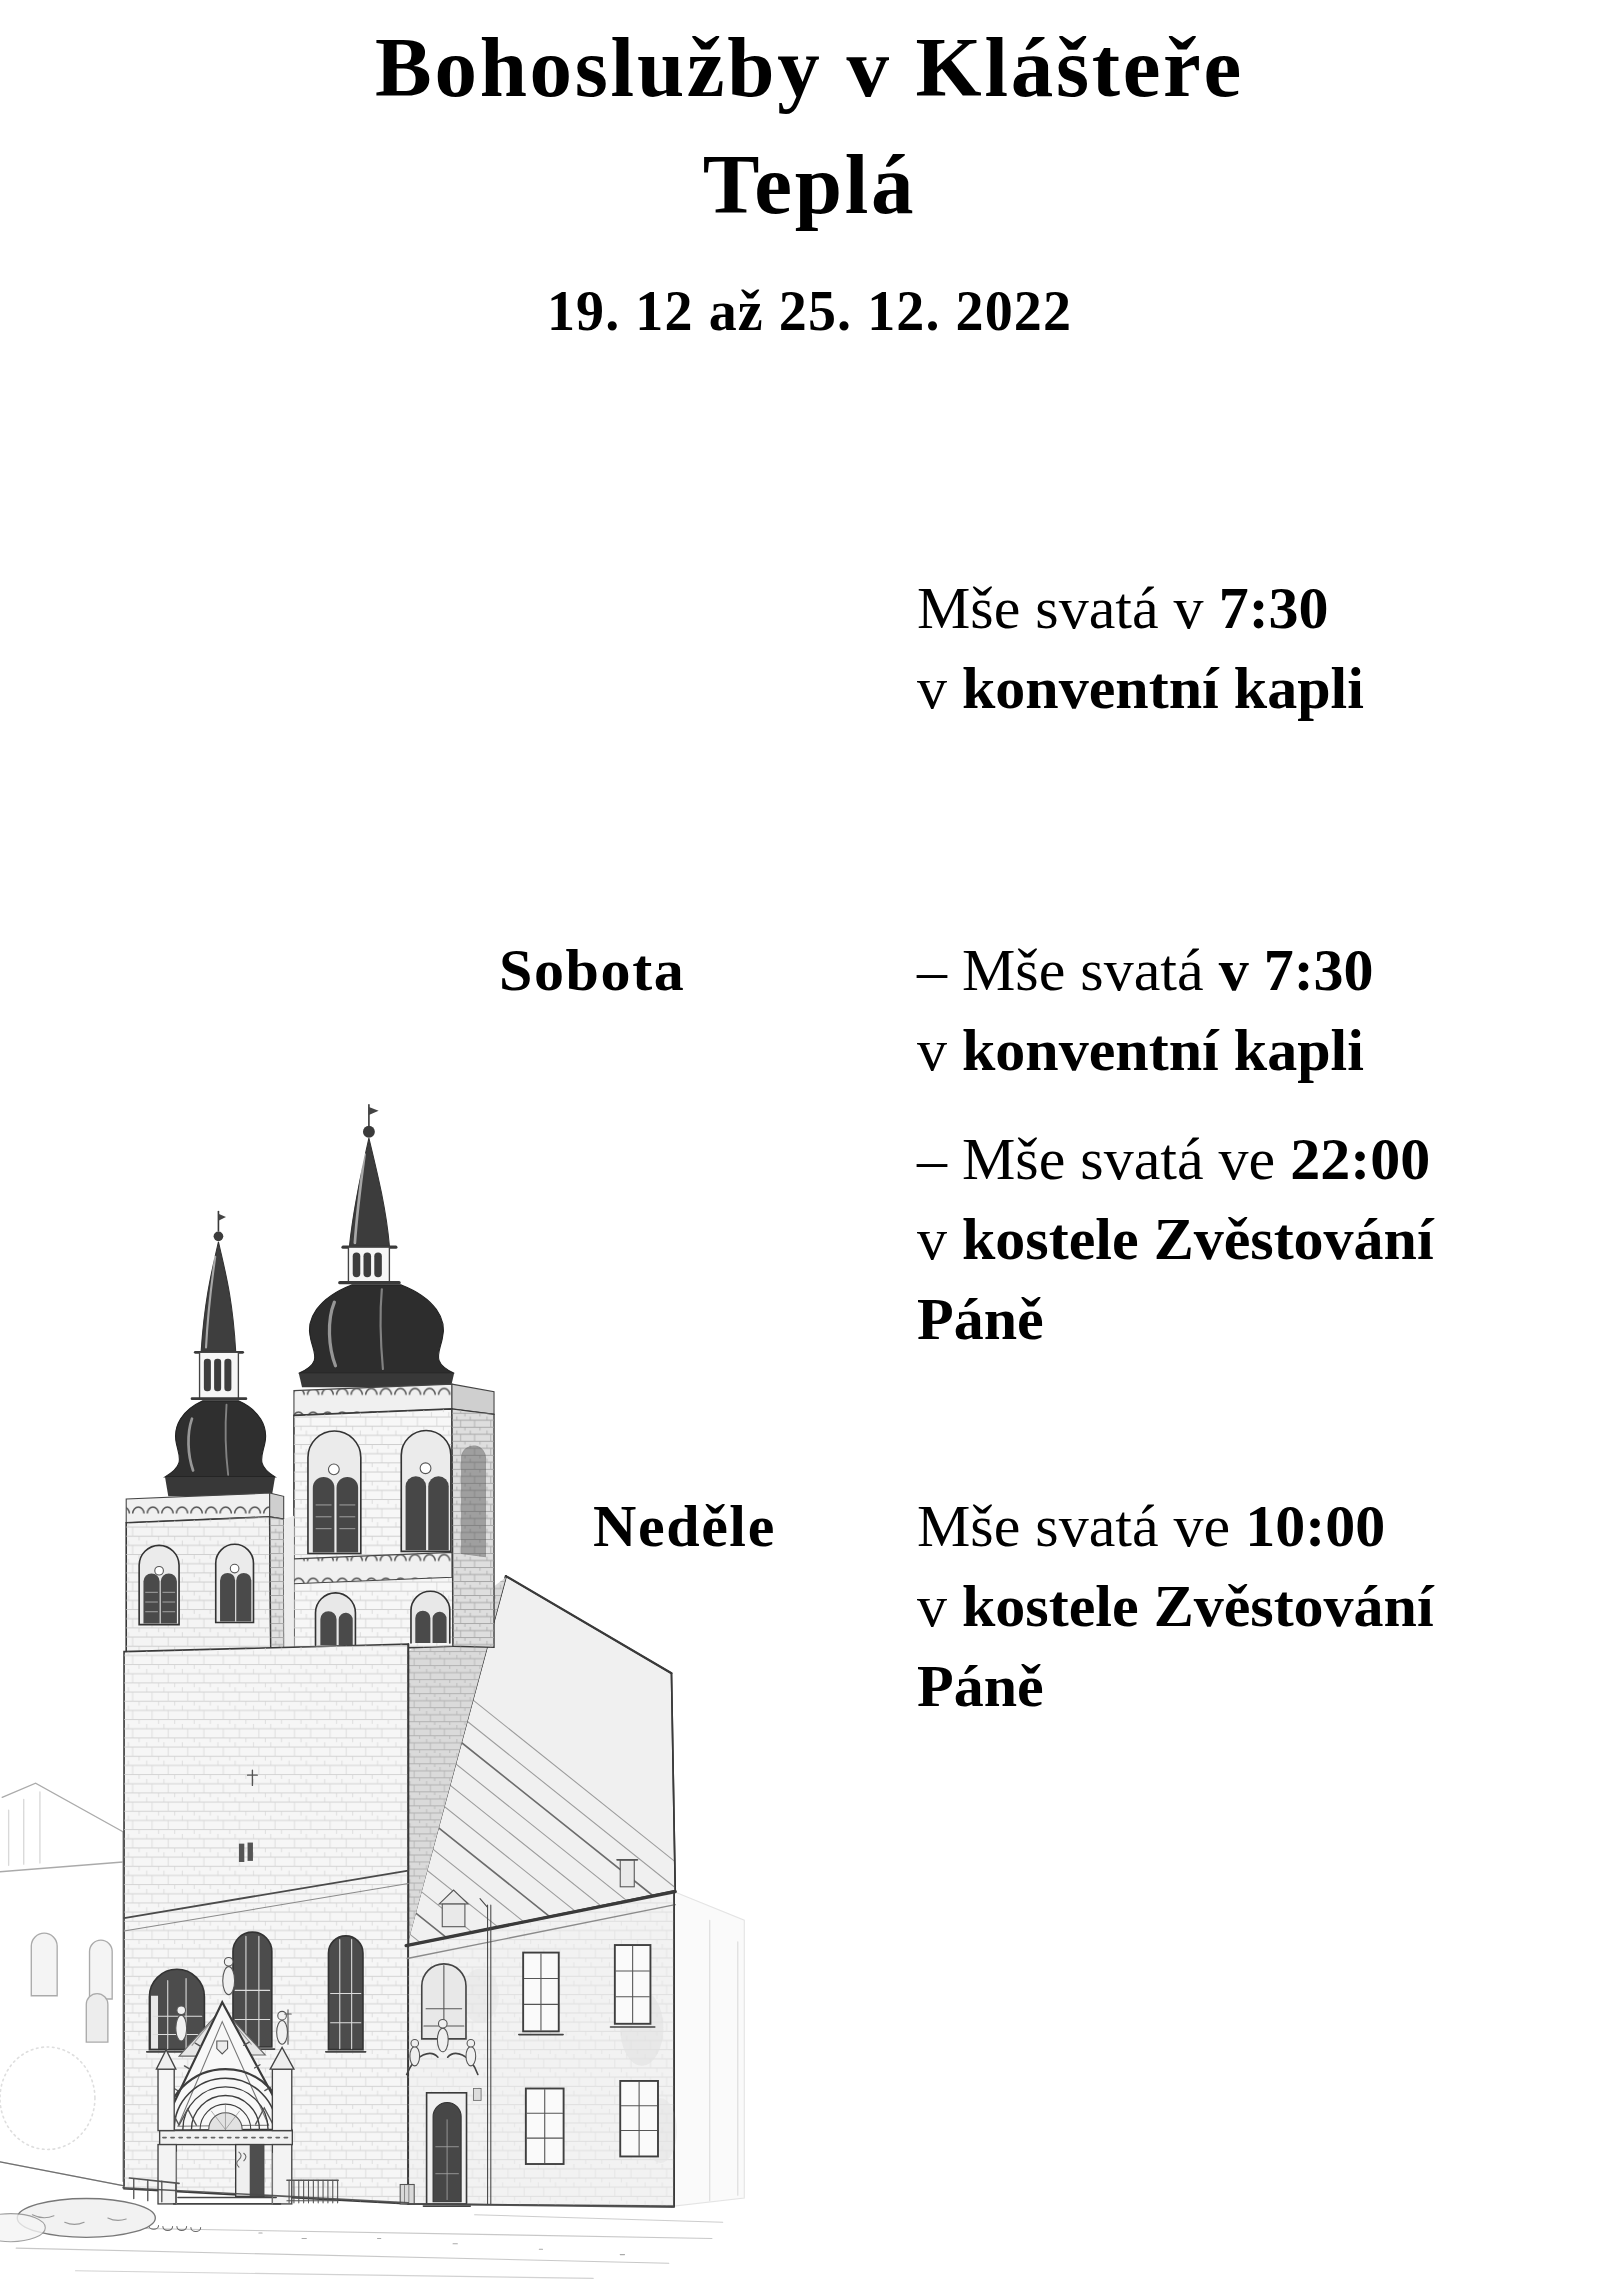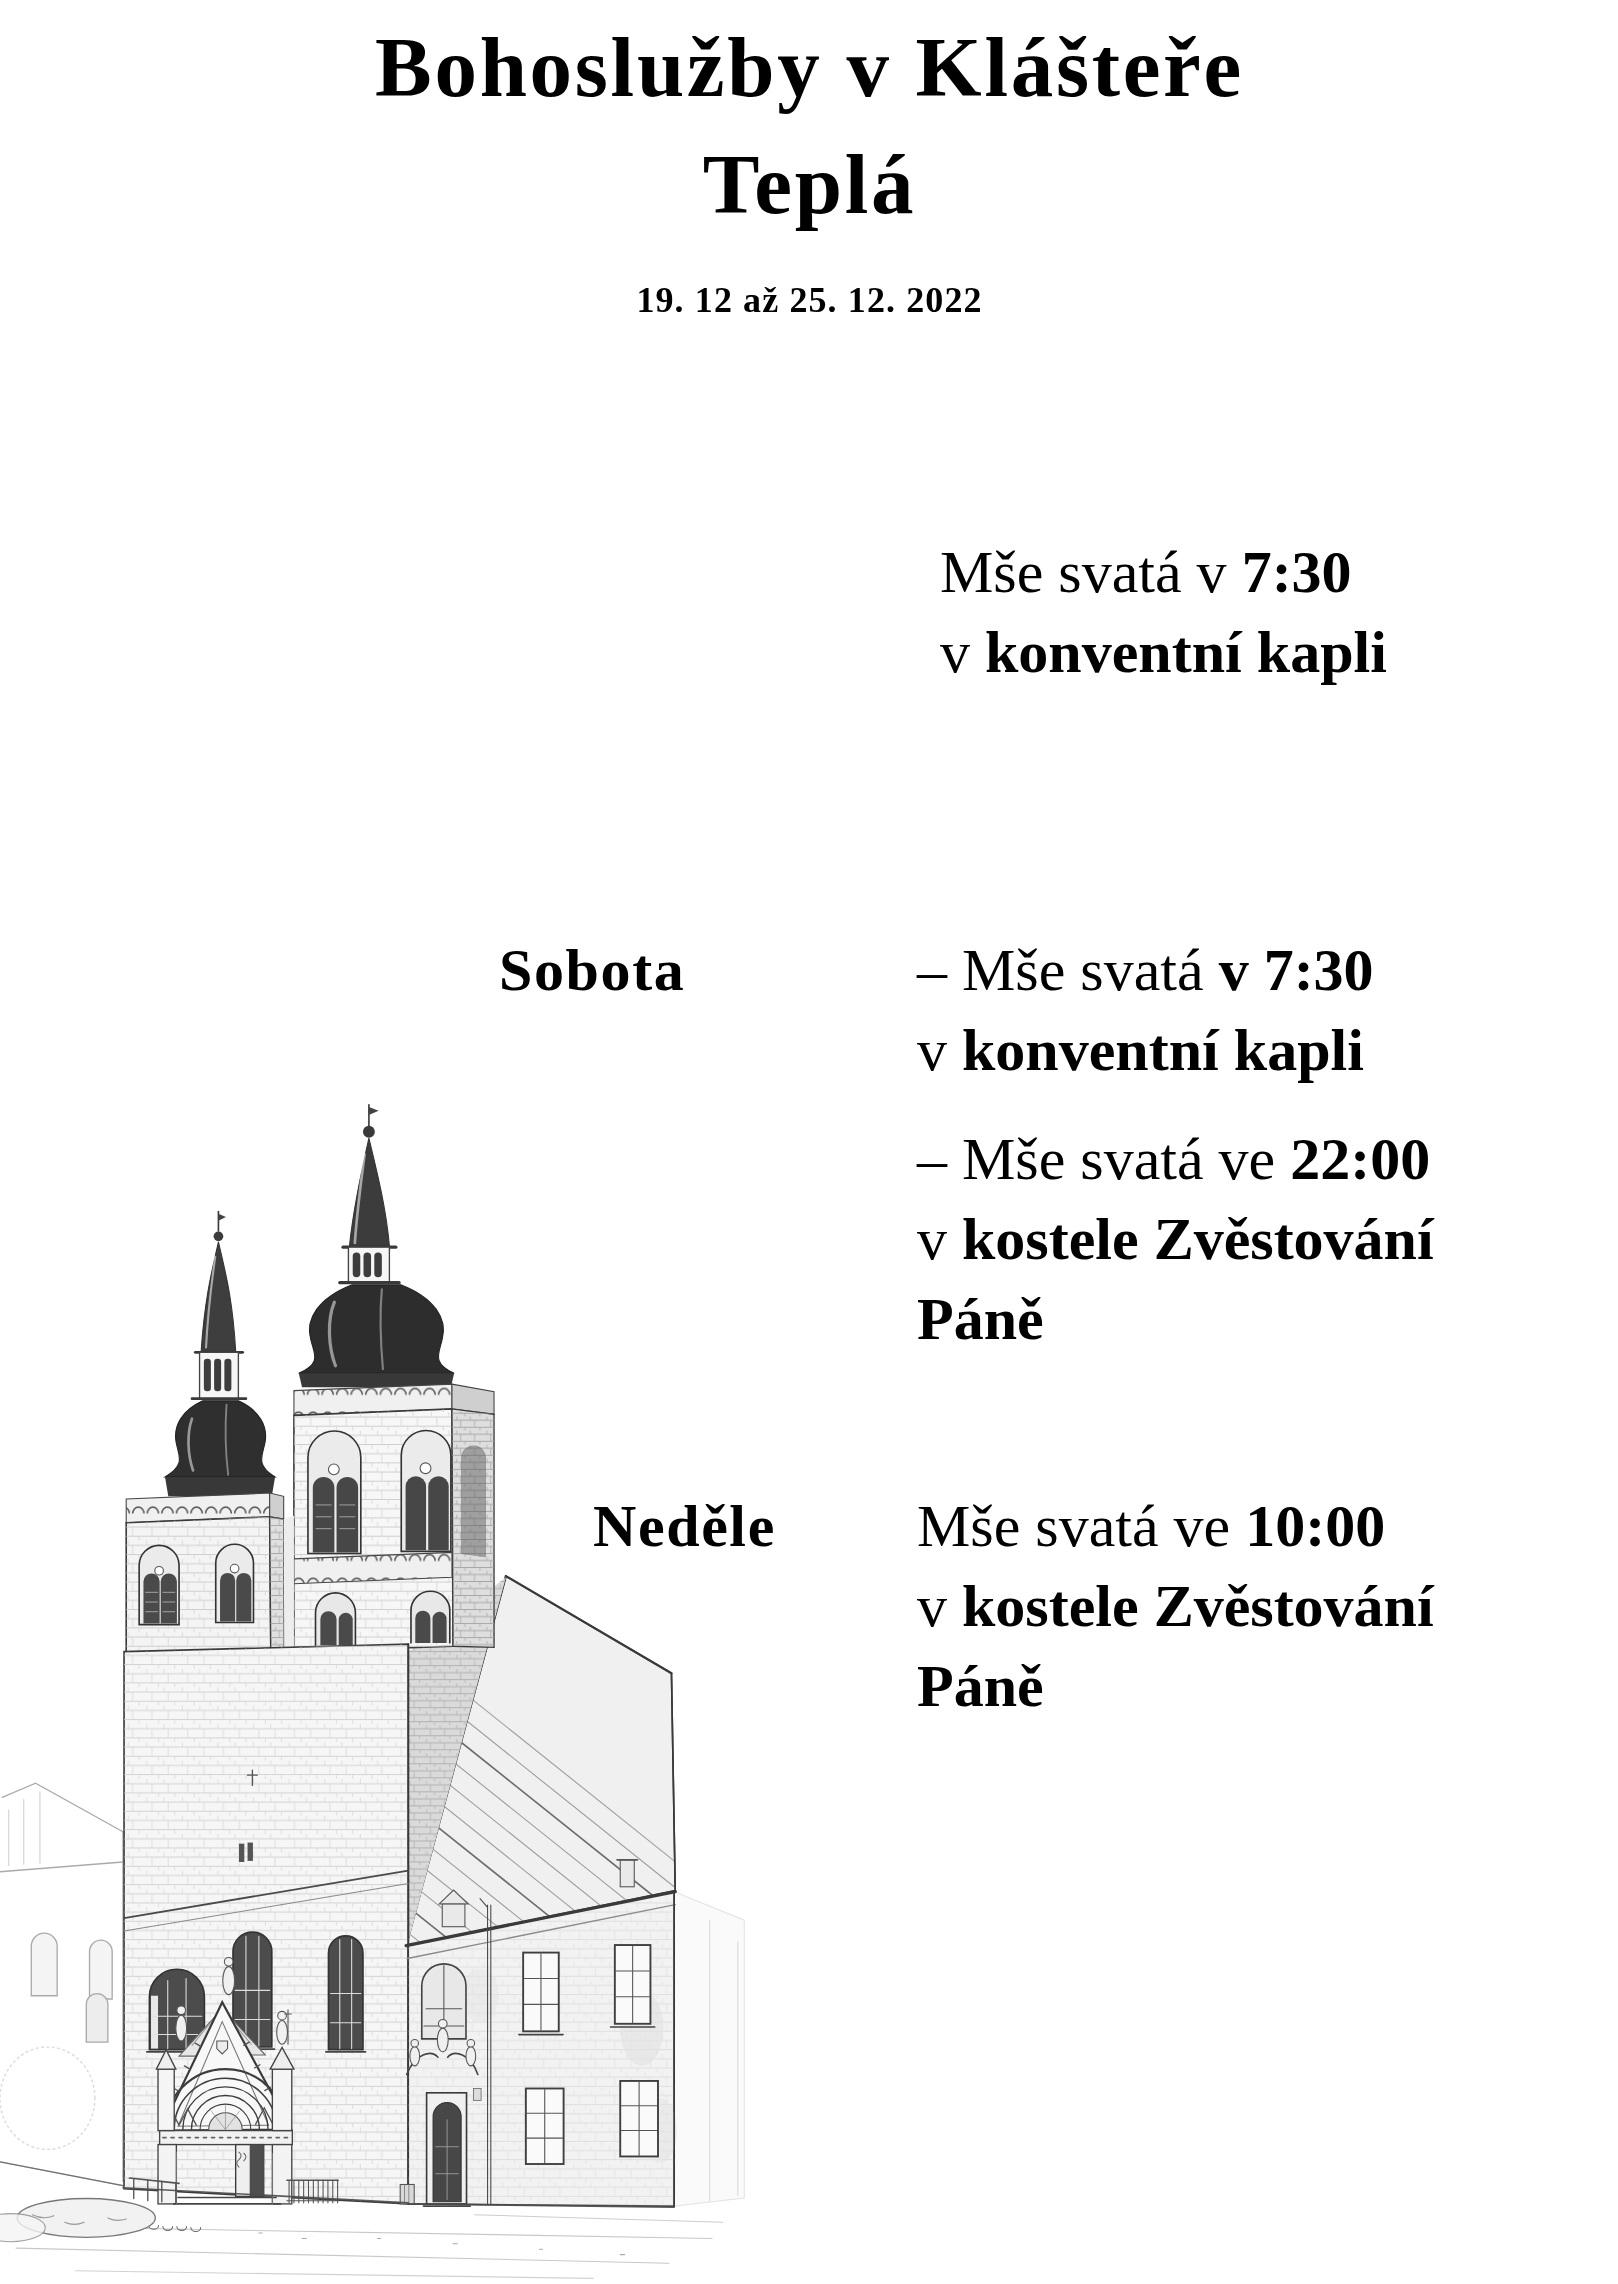--- a/index.html
+++ b/index.html
@@ -4,28 +4,28 @@
 <style>
   html,body{margin:0;padding:0;background:#fff;}
   body{width:1619px;height:2284px;}
   .page{position:relative;width:1619px;height:2284px;background:#ffffff;
         font-family:"Liberation Serif",serif;color:#000;overflow:hidden;}
   .title{position:absolute;left:0;width:100%;text-align:center;font-weight:bold;
          font-size:85px;line-height:1.15;letter-spacing:2.7px;white-space:nowrap;}
   .t1{top:19.4px;}
   .t2{top:136px;}
   .date{position:absolute;left:0;width:100%;text-align:center;font-weight:bold;
-        font-size:36px;top:279px;letter-spacing:1.1px;white-space:nowrap;}
+        font-size:56px;top:279px;letter-spacing:1.1px;white-space:nowrap;}
   .day-label{position:absolute;font-weight:bold;font-size:60px;line-height:80px;
              letter-spacing:1.6px;white-space:nowrap;z-index:5;}
   .pos-mon{left:116px;top:562px;}
   .pos-sat{left:499px;top:930px;}
   .pos-sun{left:593px;top:1486px;}
   .col{position:absolute;left:917px;font-size:60px;line-height:80px;z-index:5;}
-  .col-mon{top:532px;margin-left:23px;}
+  .col-mon{top:568px;}
   .col-sat{top:930px;}
   .col-sun{top:1486px;}
   .entry + .entry{margin-top:29px;}
   .line{white-space:nowrap;}
   .b{font-weight:bold;}
   .church{position:absolute;left:0;top:1084px;width:809px;height:1200px;z-index:1;}
 </style>
 </head>
 <body>
 

